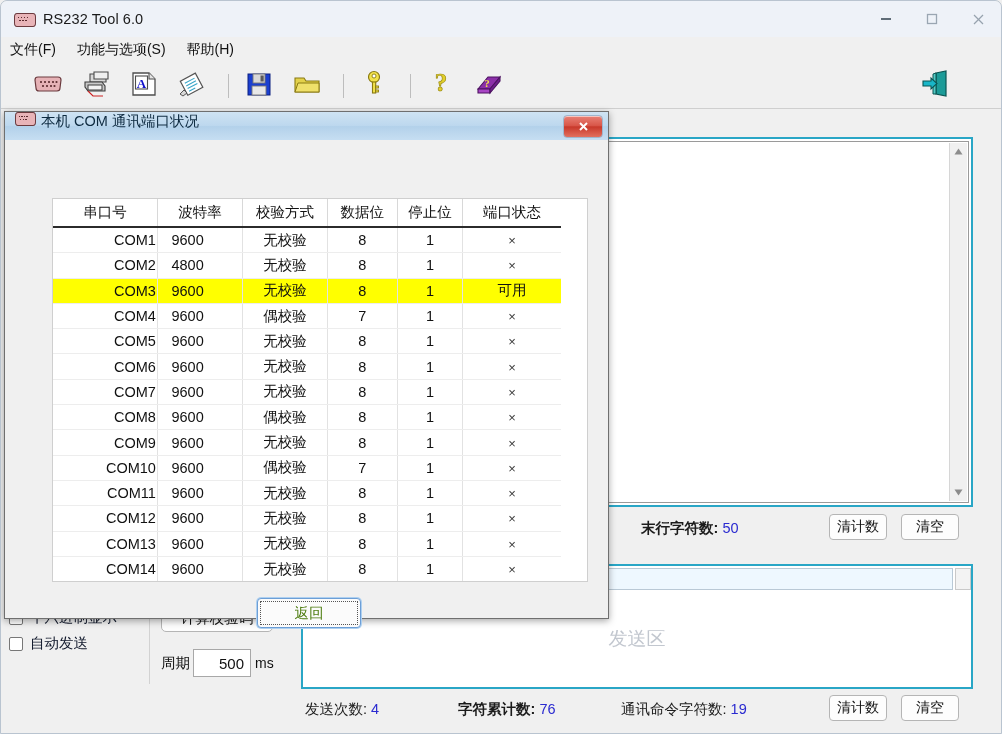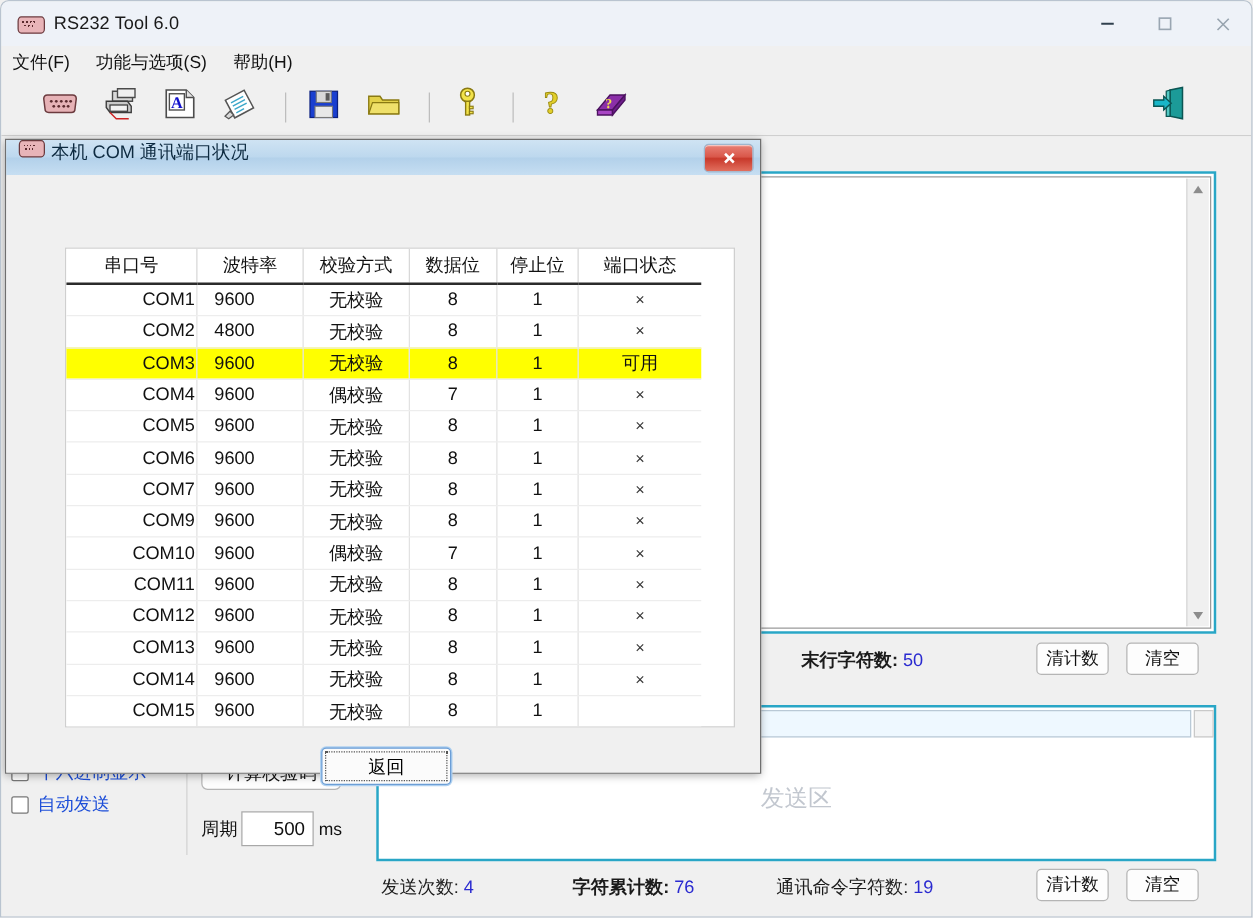--- a/index.html
+++ b/index.html
@@ -142,21 +142,21 @@
 
   
   .left-panel{
     position:absolute;left:8px;top:495px;width:285px;height:130px;
   }
   .chk-row{display:flex;align-items:center;margin-bottom:7px;}
   .chk{
     width:14px;height:14px;border:1px solid #777;border-radius:2px;background:#fff;
     margin-right:7px;flex:none;box-sizing:border-box;
   }
-  .chk-label{font-size:14.5px;color:#1d4ed8;}
+  .chk-label{font-size:14.5px;color:#0f172a;}
   .calc-btn{
     position:absolute;left:152px;top:0px;width:112px;height:28px;
     background:#fdfdfd;border:1px solid #b5b5b5;border-radius:5px;
     font-size:14.5px;display:flex;align-items:center;justify-content:center;color:#111;
     box-sizing:border-box;
   }
   .period-row{position:absolute;left:152px;top:45px;display:flex;align-items:center;}
   .period-label{font-size:14.5px;color:#111;margin-right:3px;}
   .period-input{
     width:58px;height:28px;border:1px solid #a8a8a8;background:#fff;
@@ -241,21 +241,21 @@
     position:absolute;left:252px;top:458px;width:104px;height:30px;
     background:#fbfbfb;border:1px solid #6c9ed6;border-radius:4px;
     box-shadow:0 0 0 1px #aed0f0;
     display:flex;align-items:center;justify-content:center;
     box-sizing:border-box;
   }
   .dlg-return .focus{
     position:absolute;left:2px;top:2px;right:2px;bottom:2px;
     border:1px dotted #555;
   }
-  .dlg-return span{font-size:14.5px;color:#000000;position:relative;}
+  .dlg-return span{font-size:14.5px;color:#4d7c0f;position:relative;}
 </style>
 </head>
 <body>
 
 <div class="app">
 
   <div class="titlebar">
     <div class="title-icon">
       <div class="db"></div>
         <div class="pins"></div>
@@ -579,20 +579,28 @@
               </tr>
               <tr>
                 <td class="c-port">COM7</td>
                 <td class="c-baud">9600</td>
                 <td>无校验</td>
                 <td>8</td>
                 <td>1</td>
                 <td><span class="xmark">×</span></td>
               </tr>
               <tr>
+                <td class="c-port">COM8</td>
+                <td class="c-baud">9600</td>
+                <td>偶校验</td>
+                <td>8</td>
+                <td>1</td>
+                <td><span class="xmark">×</span></td>
+              </tr>
+              <tr>
                 <td class="c-port">COM9</td>
                 <td class="c-baud">9600</td>
                 <td>无校验</td>
                 <td>8</td>
                 <td>1</td>
                 <td><span class="xmark">×</span></td>
               </tr>
               <tr>
                 <td class="c-port">COM10</td>
                 <td class="c-baud">9600</td>

